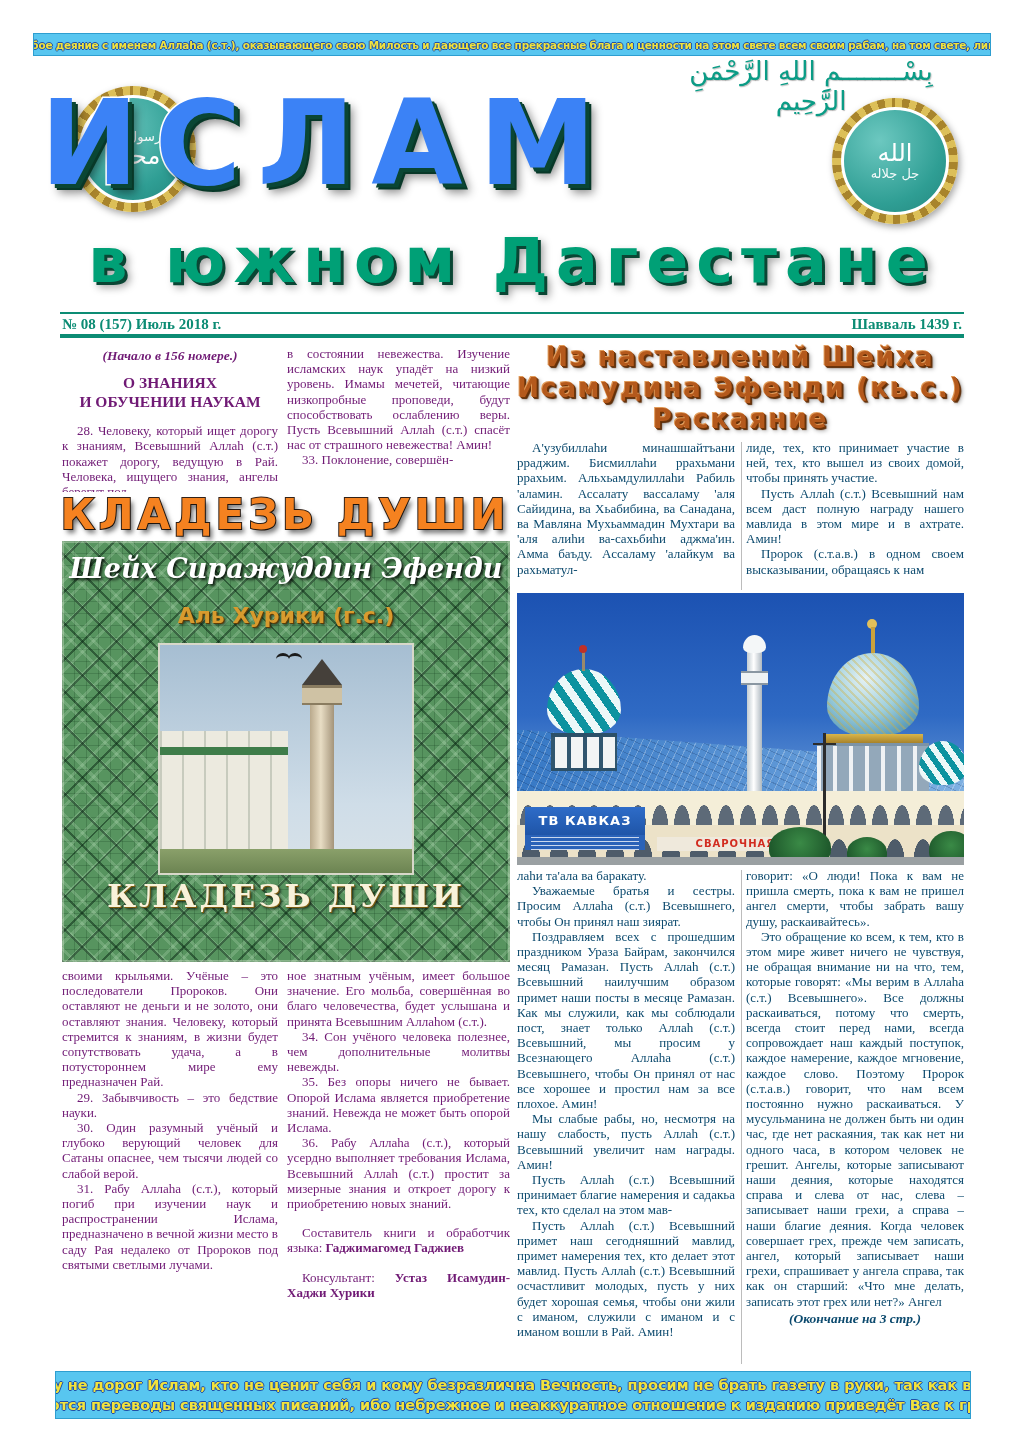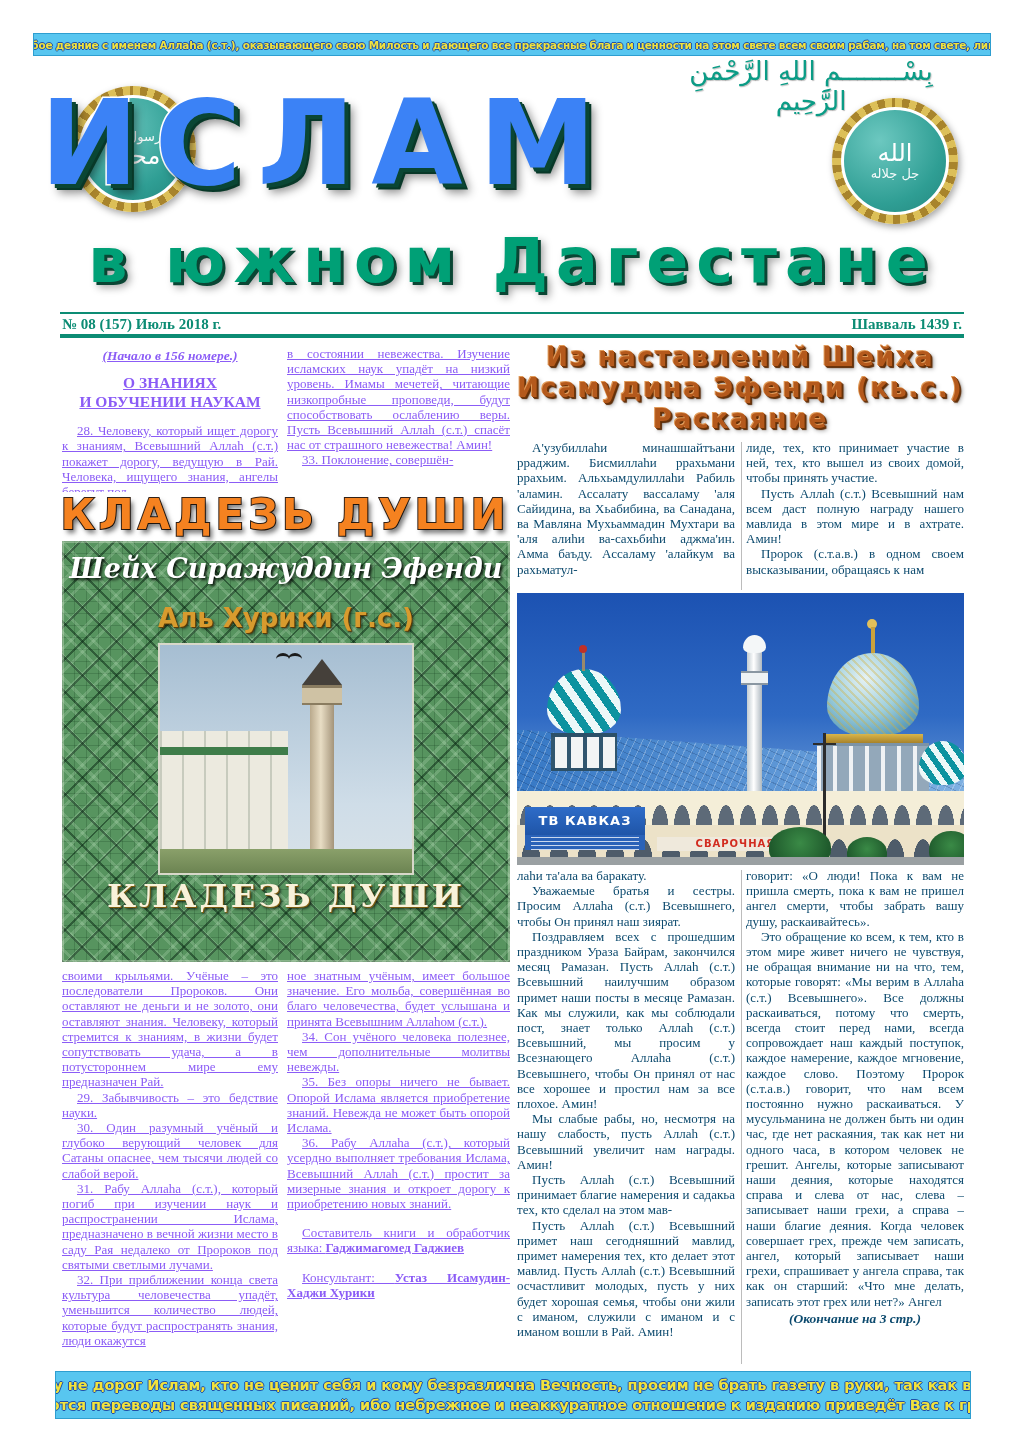--- a/index.html
+++ b/index.html
@@ -40,21 +40,21 @@
           letter-spacing:8px;color:#00a076;-webkit-text-stroke:2px #fff;paint-order:stroke fill;
           text-shadow:3px 3px 0 #0a4634,5px 5px 8px rgba(0,0,0,.4);}
 
   .issue-row{position:absolute;left:60px;top:312px;width:904px;height:26px;box-sizing:border-box;
           border-top:2px solid #0c8c74;border-bottom:4px solid #0c8c74;padding:0 2px;
           display:flex;justify-content:space-between;align-items:center;
           font-weight:bold;font-size:15px;color:#0c8c74;}
 
   
   .text-col{position:absolute;overflow:hidden;font-size:13px;line-height:15.2px;
-          text-align:justify;color:#8b5cf6;text-decoration:underline;}
+          text-align:justify;color:#701a75;}
   .para{margin:0;text-indent:15px;}
   .para.cont{text-indent:0;}
   .start-note{margin:2px 0 10px;text-align:center;font-weight:bold;font-style:italic;
           font-size:13.5px;text-indent:0;}
   .col-heading{margin:0 0 12px;text-align:center;font-weight:bold;font-size:15.5px;
           line-height:19px;text-indent:0;}
   .end-note{margin-top:2px;text-align:center;font-weight:bold;font-style:italic;font-size:13.5px;}
   #col1{left:62px;top:346px;width:216px;height:146px;}
   #col2{left:287px;top:346px;width:223px;height:146px;}
   #col1b{left:62px;top:968px;width:216px;height:398px;}
@@ -71,21 +71,21 @@
             repeating-linear-gradient(-45deg,rgba(8,38,18,.5) 0 2px,transparent 2px 24px),
             repeating-linear-gradient(45deg,rgba(198,232,198,.22) 8px 11px,transparent 11px 24px),
             repeating-linear-gradient(-45deg,rgba(198,232,198,.22) 8px 11px,transparent 11px 24px),
             repeating-linear-gradient(0deg,rgba(16,56,26,.22) 0 1px,transparent 1px 12px),
             repeating-linear-gradient(90deg,rgba(16,56,26,.22) 0 1px,transparent 1px 12px);
           box-shadow:inset 0 0 0 2px rgba(230,240,220,.35);}
   .cover-author{position:absolute;top:12px;left:0;right:0;text-align:center;
           font-family:"DejaVu Serif",serif;font-style:italic;font-weight:bold;font-size:27px;
           color:#fff;text-shadow:2px 2px 3px rgba(0,0,0,.85);}
   .cover-place{position:absolute;top:62px;left:0;right:0;text-align:center;
-          font-family:"DejaVu Sans",sans-serif;font-weight:bold;font-size:26px;color:#d89b2e;
+          font-family:"DejaVu Sans",sans-serif;font-weight:bold;font-size:22px;color:#d89b2e;
           text-shadow:1px 1px 0 #5c3c08,2px 2px 3px rgba(0,0,0,.6);}
   .cover-title{position:absolute;top:336px;left:0;right:0;text-align:center;
           font-family:"DejaVu Serif",serif;font-weight:bold;font-size:32px;letter-spacing:3px;
           color:#f8f2da;text-shadow:1px 1px 0 #7c5c10,2px 2px 3px rgba(0,0,0,.8);}
   .cover-photo{position:absolute;left:98px;top:104px;width:252px;height:228px;overflow:hidden;
           background:linear-gradient(180deg,#a6bed2,#cfdde8 70%,#d8e2e8);box-shadow:0 0 0 2px #d8d8ca;}
   .cp-bird{position:absolute;left:116px;top:8px;width:28px;height:10px;}
   .cp-bird::before,.cp-bird::after{content:"";position:absolute;width:14px;height:9px;
           border-top:3px solid #1a1a1a;border-radius:50% 50% 0 0;}
   .cp-bird::after{left:12px;}
@@ -231,21 +231,20 @@
       <div class="cp-ground"></div>
     </div>
     <div class="cover-title">КЛАДЕЗЬ ДУШИ</div>
   </div>
 
   <div class="text-col" id="col1b">
     <p class="para cont">своими крыльями. Учёные – это последователи Пророков. Они оставляют не деньги и не золото, они оставляют знания. Человеку, который стремится к знаниям, в жизни будет сопутствовать удача, а в потустороннем мире ему предназначен Рай.</p>
     <p class="para">29. Забывчивость – это бедствие науки.</p>
     <p class="para">30. Один разумный учёный и глубоко верующий человек для Сатаны опаснее, чем тысячи людей со слабой верой.</p>
     <p class="para">31. Рабу Аллаhа (с.т.), который погиб при изучении наук и распространении Ислама, предназначено в вечной жизни место в саду Рая недалеко от Пророков под святыми светлыми лучами.</p>
-    <p class="para">32. При приближении конца света культура человечества упадёт, уменьшится количество людей, которые будут распространять знания, люди окажутся</p>
   </div>
 
   <div class="text-col" id="col2b">
     <p class="para cont">ное знатным учёным, имеет большое значение. Его мольба, совершённая во благо человечества, будет услышана и принята Всевышним Аллаhом (с.т.).</p>
     <p class="para">34. Сон учёного человека полезнее, чем дополнительные молитвы невежды.</p>
     <p class="para">35. Без опоры ничего не бывает. Опорой Ислама является приобретение знаний. Невежда не может быть опорой Ислама.</p>
     <p class="para">36. Рабу Аллаhа (с.т.), который усердно выполняет требования Ислама, Всевышний Аллаh (с.т.) простит за мизерные знания и откроет дорогу к приобретению новых знаний.</p>
     <p class="para" style="margin-top:14px;">
       <span>Составитель книги и обработчик языка: </span><b>Гаджимагомед Гаджиев</b>
     </p>

